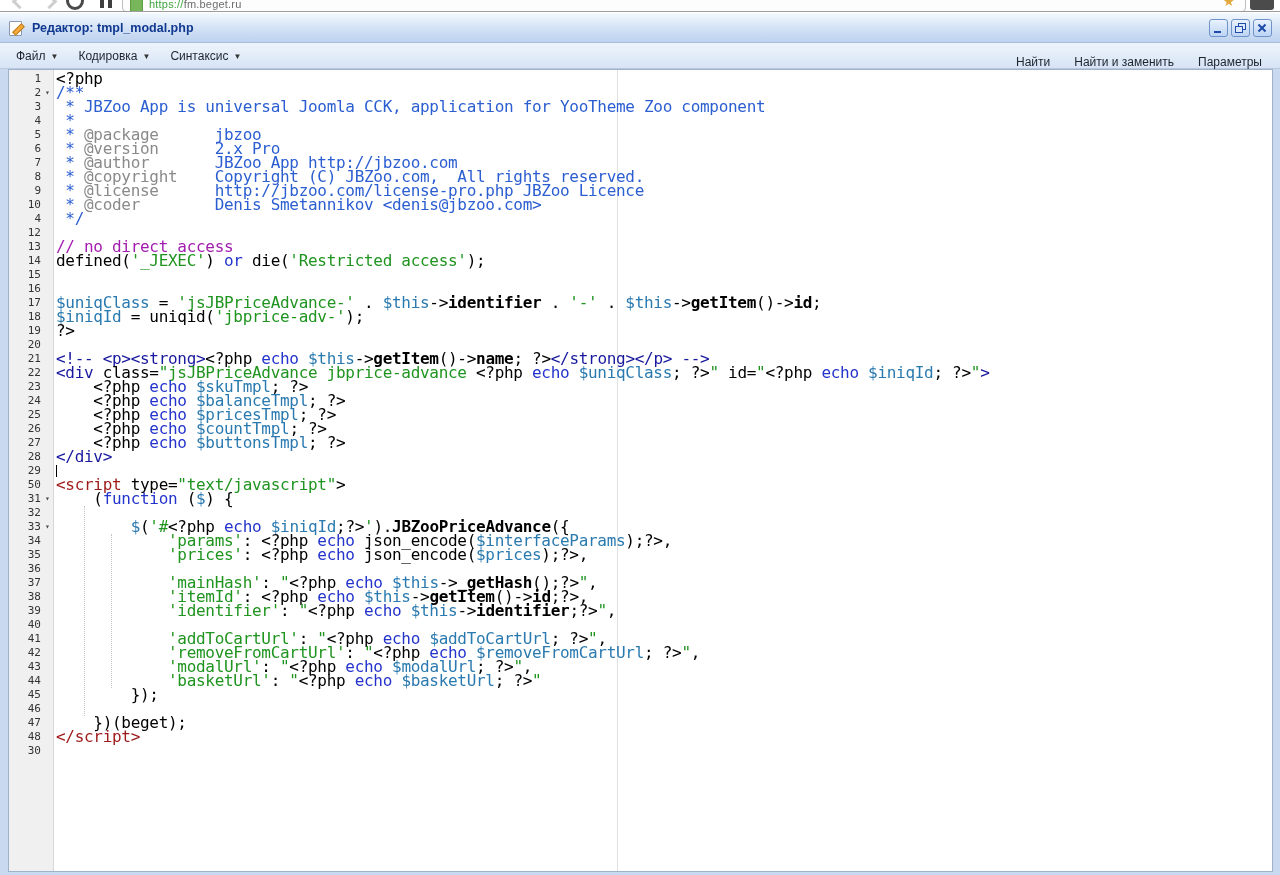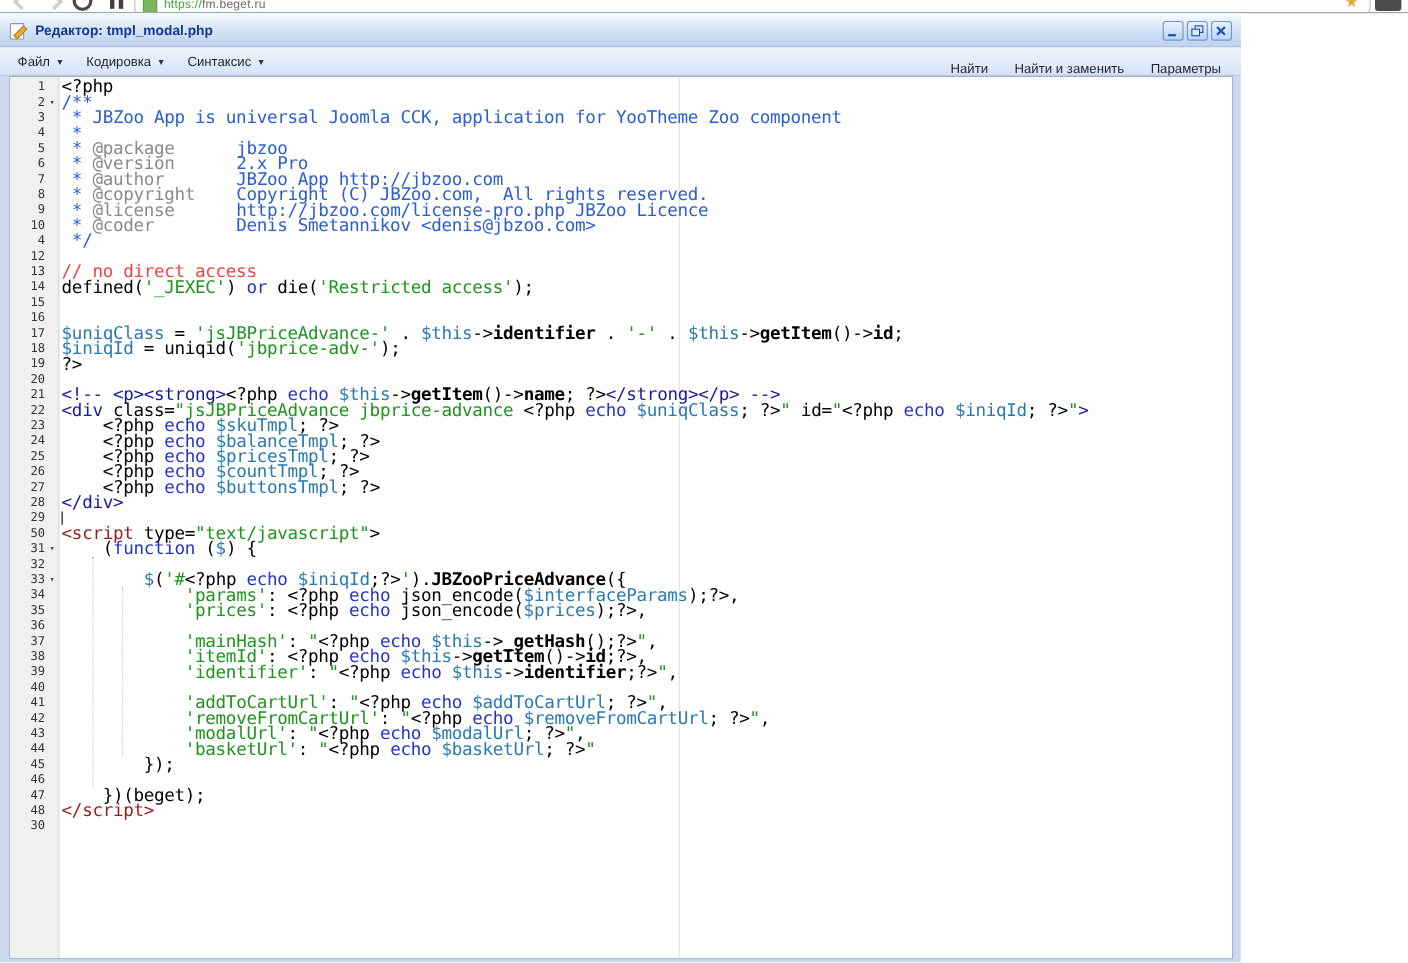--- a/index.html
+++ b/index.html
@@ -23,21 +23,21 @@
   .favicon{position:absolute;left:7px;top:9px;width:11px;height:11px;background:#77b65a;
            border:1px solid #5a9e42;border-radius:2px;}
   .url{position:absolute;left:26px;top:8px;font-size:11px;letter-spacing:.2px;white-space:pre;}
   .url .scheme{color:#3fa53f;}
   .url .host{color:#6e6e6e;}
   .star-ic{position:absolute;right:10px;top:4px;color:#e2a93c;font-size:14px;line-height:14px;}
   .chrome-menu{position:absolute;right:6px;top:-7px;width:24px;height:17px;background:#4b4b4b;
                border-radius:3px;}
 
   
-  .window{position:absolute;left:0;top:12px;width:1128px;height:863px;background:#c9daf0;
+  .window{position:absolute;left:0;top:12px;width:1280px;height:863px;background:#c9daf0;
           display:flex;flex-direction:column;justify-content:space-between;}
   .titlebar{height:29px;background:linear-gradient(#f4f9fe,#cfdff5 60%,#bed3ef);
             border-top:1px solid #fff;border-bottom:1px solid #a9bedd;
             display:flex;align-items:center;padding:0 8px;flex:none;}
   .app-icon{position:relative;width:17px;height:16px;flex:none;}
   .app-icon .doc{position:absolute;left:1px;top:1px;width:11px;height:13px;background:#fff;
                  border:1px solid #8a97ad;border-radius:1px;}
   .app-icon .pencil{position:absolute;left:4px;top:7px;width:11px;height:3px;background:#f5a93b;
                     border:1px solid #b97c1e;transform:rotate(-45deg);}
   .title-text{margin-left:7px;font-size:12.5px;font-weight:bold;color:#10398f;}
@@ -70,21 +70,21 @@
   .lines{position:absolute;left:0;top:2px;right:0;}
   .row{position:relative;height:14px;line-height:14px;white-space:pre;}
   .ln{position:absolute;left:0;top:0;width:44px;height:14px;box-sizing:border-box;padding-right:12px;
       text-align:right;font-size:11px;color:#333;}
   .fold{position:absolute;left:36px;top:0;font-size:8px;color:#4a4a4a;line-height:14px;}
   .code{position:absolute;left:47px;top:0;font-size:16px;letter-spacing:-0.3px;color:#000;white-space:pre;}
   .cursor{position:absolute;left:47px;top:1px;width:1px;height:12px;background:#000;}
   .tk-p{color:#000;}
   .tk-c{color:#2b5ed1;}
   .tk-g{color:#8a8a8a;}
-  .tk-l{color:#ef4444;}
+  .tk-l{color:#a21caf;}
   .tk-s{color:#1f941f;}
   .tk-k{color:#2333cc;}
   .tk-v{color:#2a7ab0;}
   .tk-t{color:#19199e;}
   .tk-x{color:#9e1a1a;}
   .tk-b{color:#000;font-weight:bold;}
 </style>
 </head>
 <body>
 

